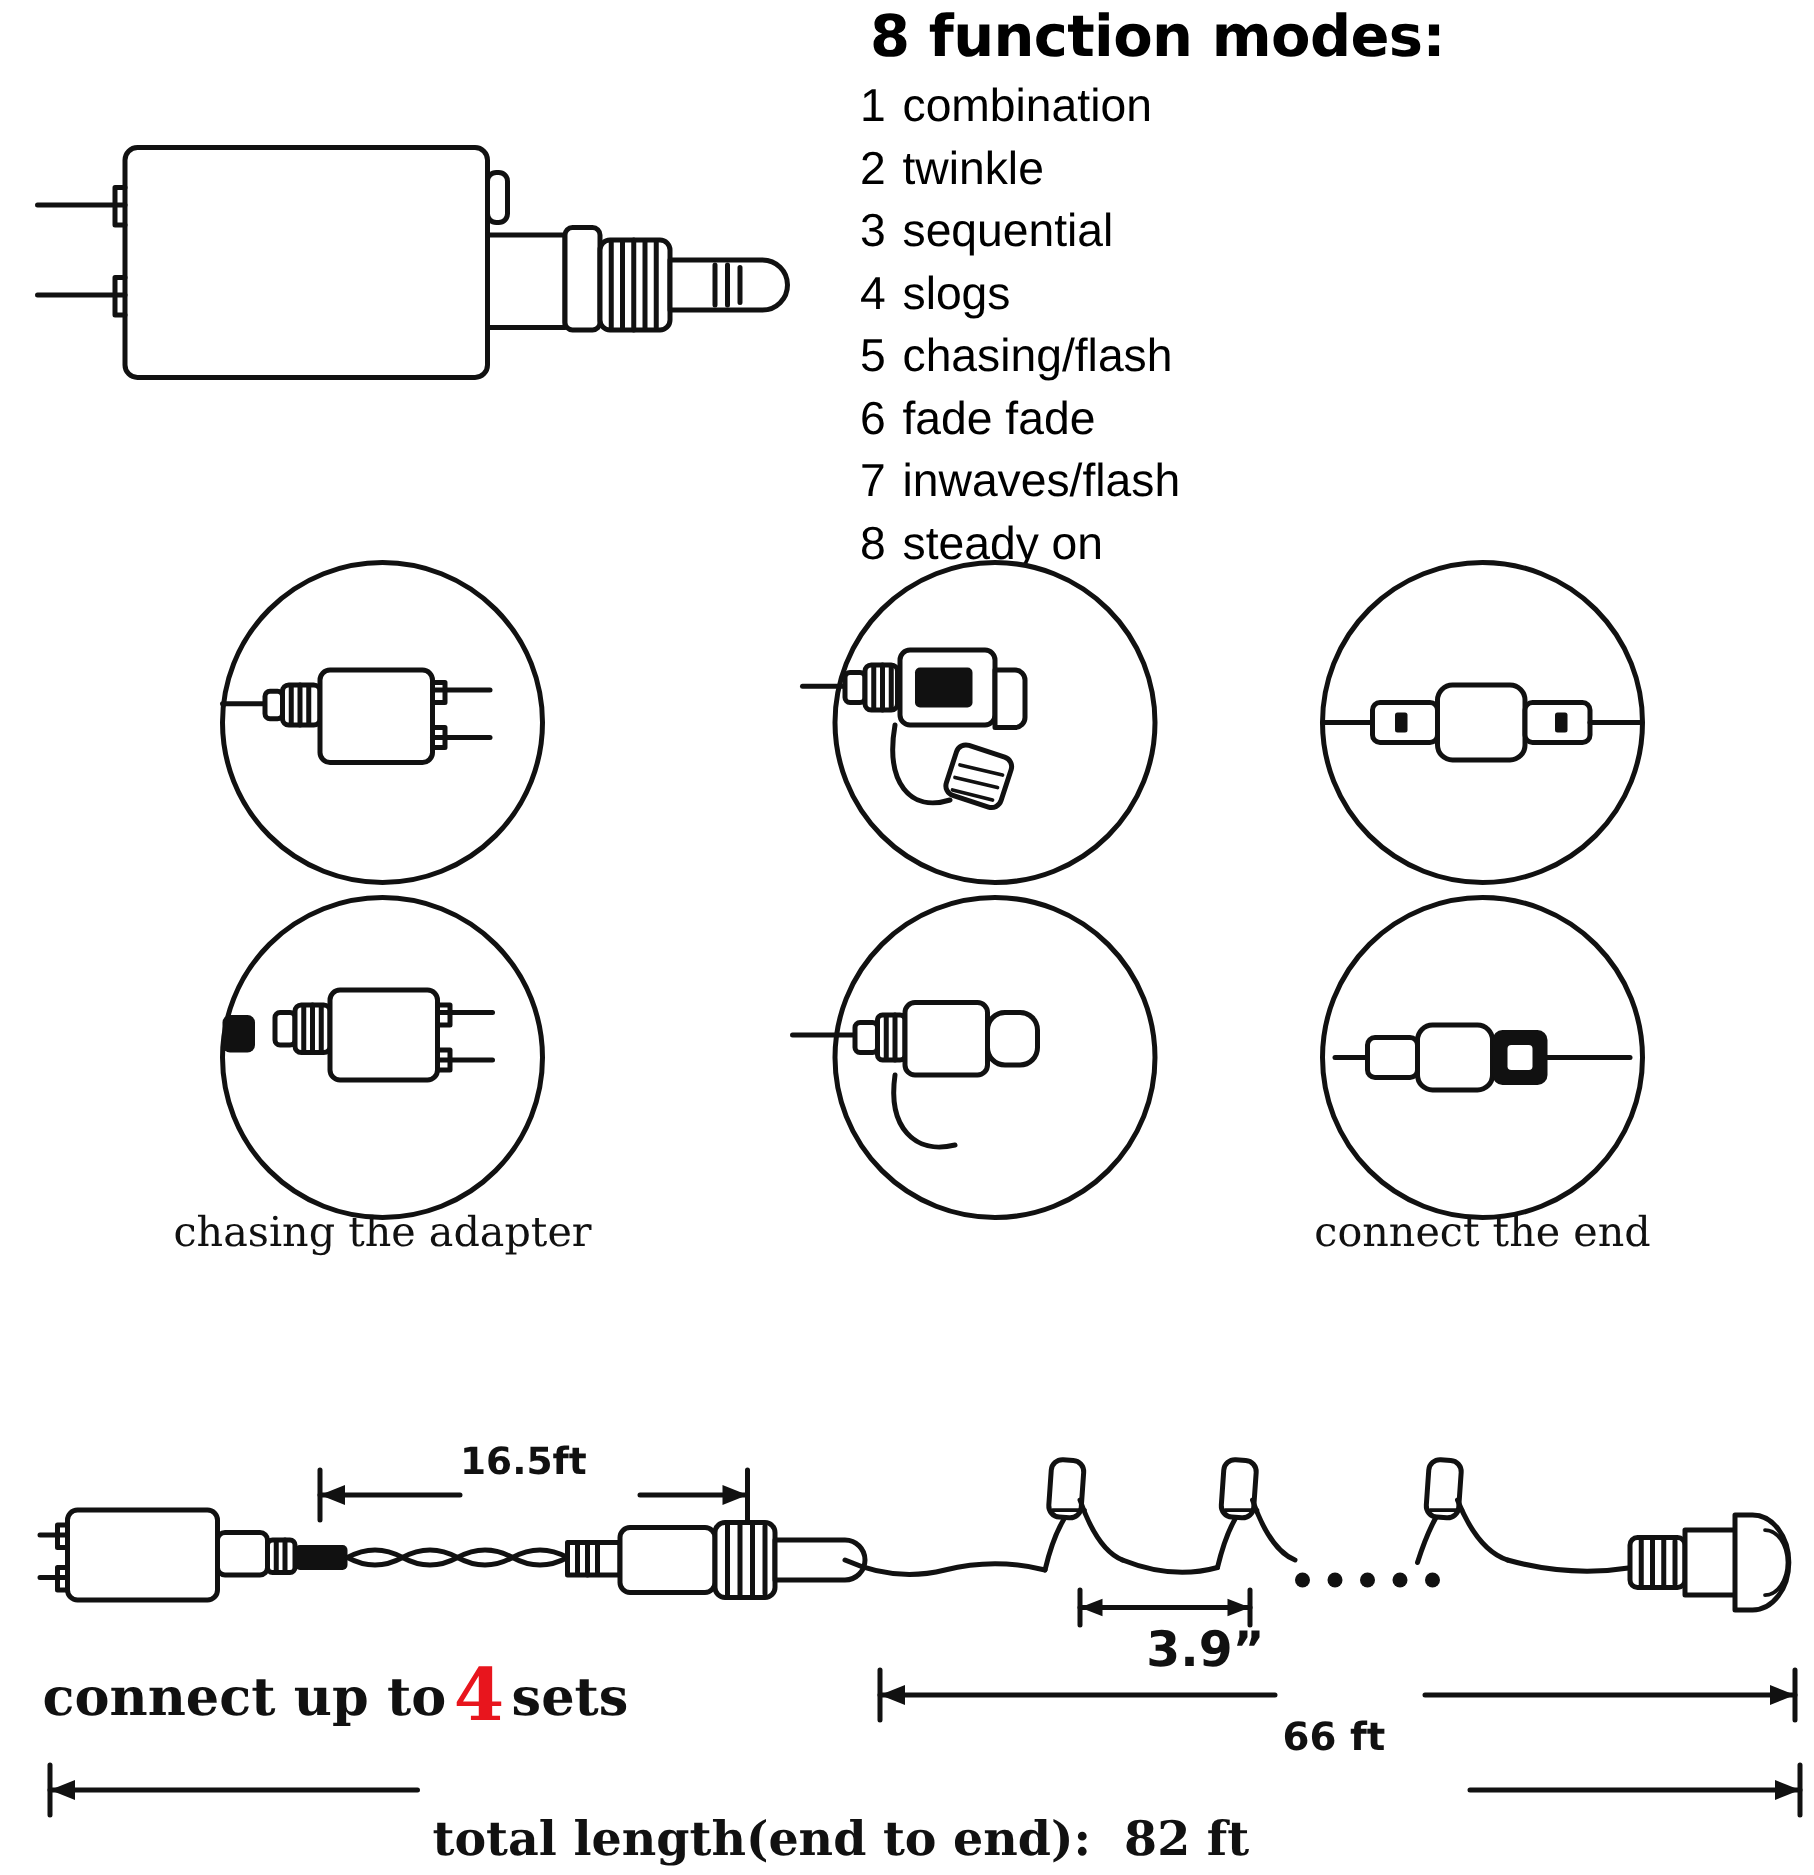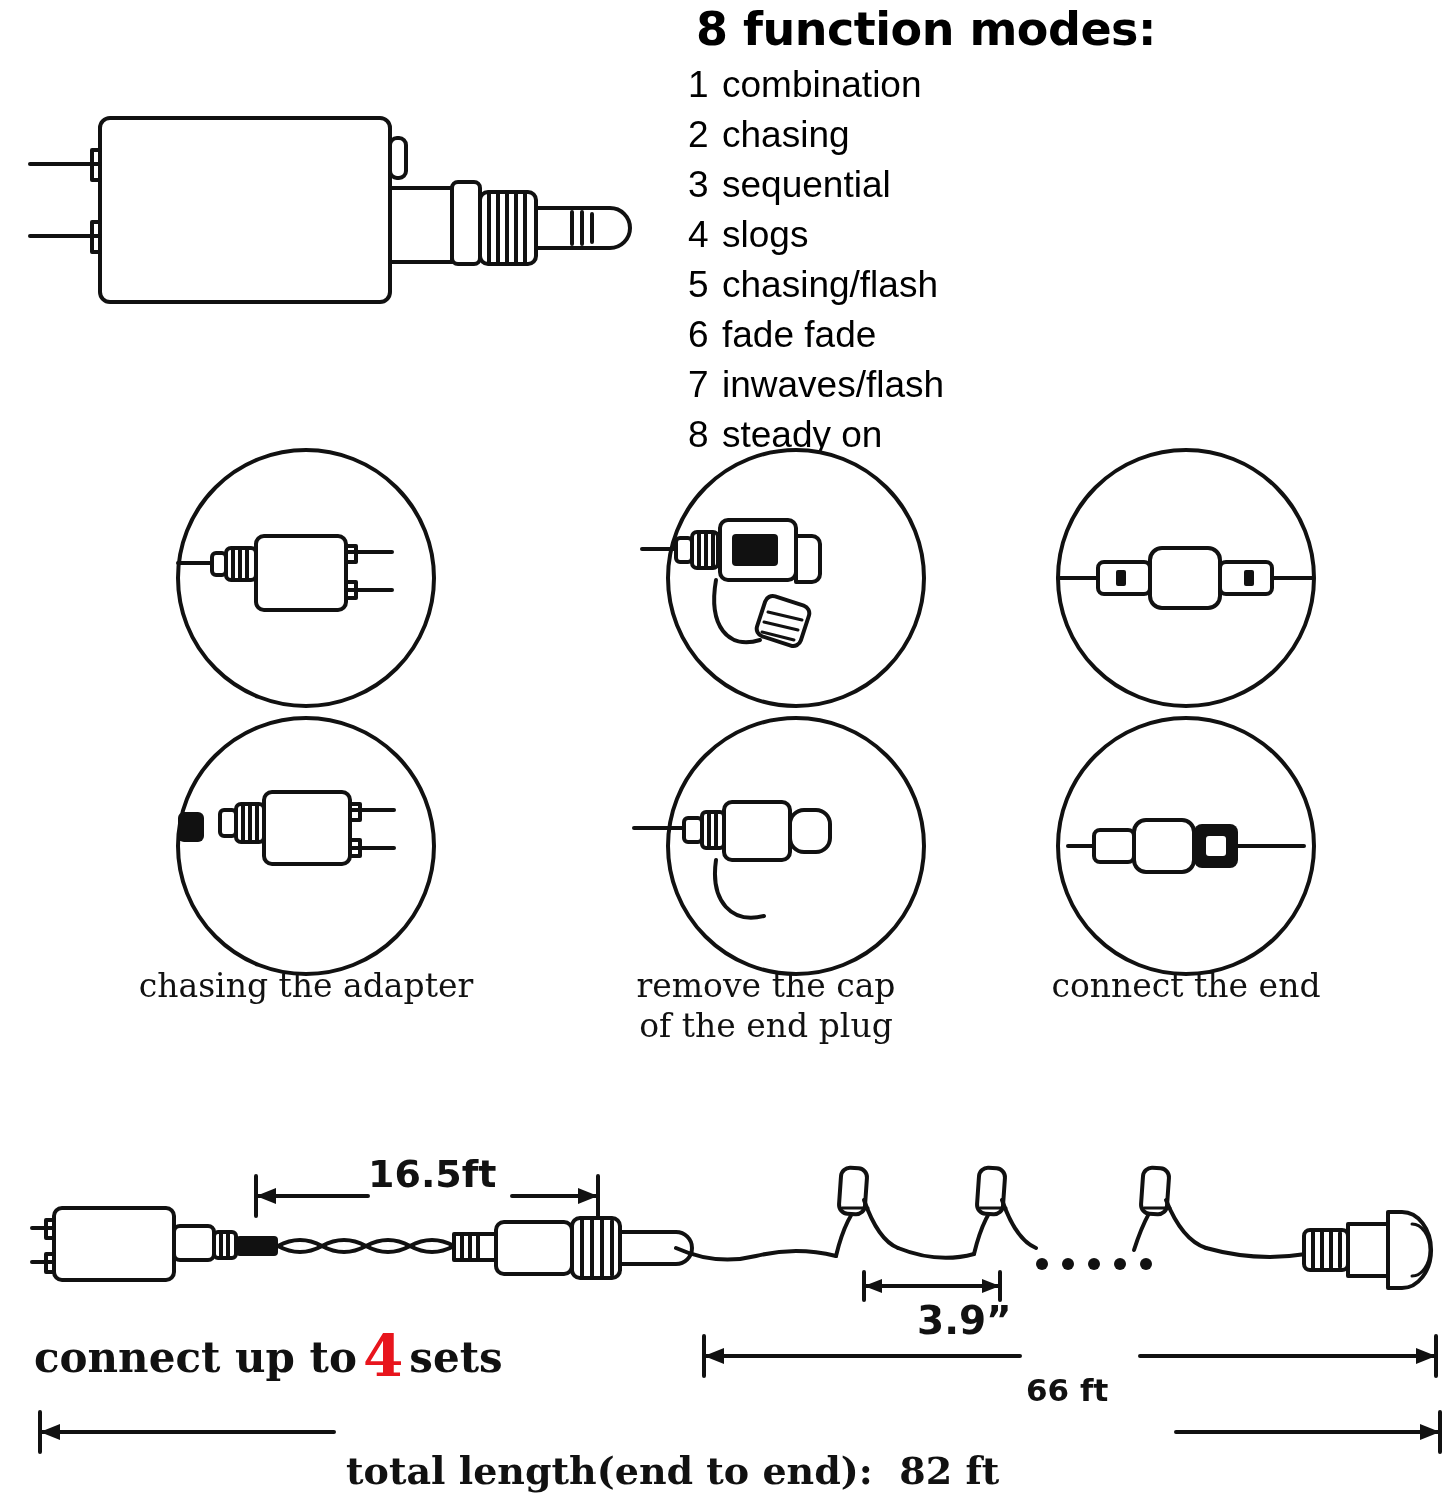--- a/index.html
+++ b/index.html
@@ -79,21 +79,21 @@
   #caption-2 { left: 540px; top: 966px; width: 420px; }
   #caption-3 { left: 960px; top: 966px; width: 420px; }
 
   
   .meas {
     position: absolute;
     font-family: "DejaVu Sans", sans-serif;
     font-weight: bold;
     color: #111;
   }
-  #meas-165 { left: 352px; top: 1152px; font-size: 38px; }
+  #meas-165 { left: 352px; top: 1152px; font-size: 30px; }
   #meas-39  { left: 901px; top: 1298px; font-size: 39px; }
   #meas-66  { left: 1010px; top: 1372px; font-size: 31px; }
 
   #connect-sets {
     position: absolute;
     left: 18px;
     top: 1322px;
     font-family: "DejaVu Serif", serif;
     font-weight: bold;
     font-size: 42px;
@@ -121,21 +121,21 @@
 </style>
 </head>
 <body>
 
 <div class="page">
 
   <div class="modes">
     <div class="modes-title">8 function modes:</div>
     <ul class="modes-list">
       <li><span class="num">1</span><span>combination</span></li>
-      <li><span class="num">2</span><span>chasing</span></li>
+      <li><span class="num">2</span><span>twinkle</span></li>
       <li><span class="num">3</span><span>sequential</span></li>
       <li><span class="num">4</span><span>slogs</span></li>
       <li><span class="num">5</span><span>chasing/flash</span></li>
       <li><span class="num">6</span><span>fade fade</span></li>
       <li><span class="num">7</span><span>inwaves/flash</span></li>
       <li><span class="num">8</span><span>steady on</span></li>
     </ul>
   </div>
 
   <svg class="svg-layer" viewBox="0 0 1451 1500">
@@ -325,24 +325,20 @@
         <path d="M24 1432 H318 M1160 1432 H1424"></path>
         <path d="M24 1412 V1452 M1424 1412 V1452"></path>
         <path d="M24 1432 l20 -8 v16 z" fill="#111111" stroke="none"></path>
         <path d="M1424 1432 l-20 -8 v16 z" fill="#111111" stroke="none"></path>
       </g>
 
     </g>
   </svg>
 
   <div class="caption" id="caption-1">chasing the adapter</div>
-  <div class="caption" id="caption-2">
-    <div>remove the cap</div>
-    <div>of the end plug</div>
-  </div>
   <div class="caption" id="caption-3">
     <div>connect the end</div>
   </div>
 
   <div class="meas" id="meas-165">16.5ft</div>
   <div class="meas" id="meas-39">3.9”</div>
   <div class="meas" id="meas-66">66 ft</div>
 
   <div id="connect-sets">
     <span>connect up to</span><span class="big-red">4</span><span>sets</span>

